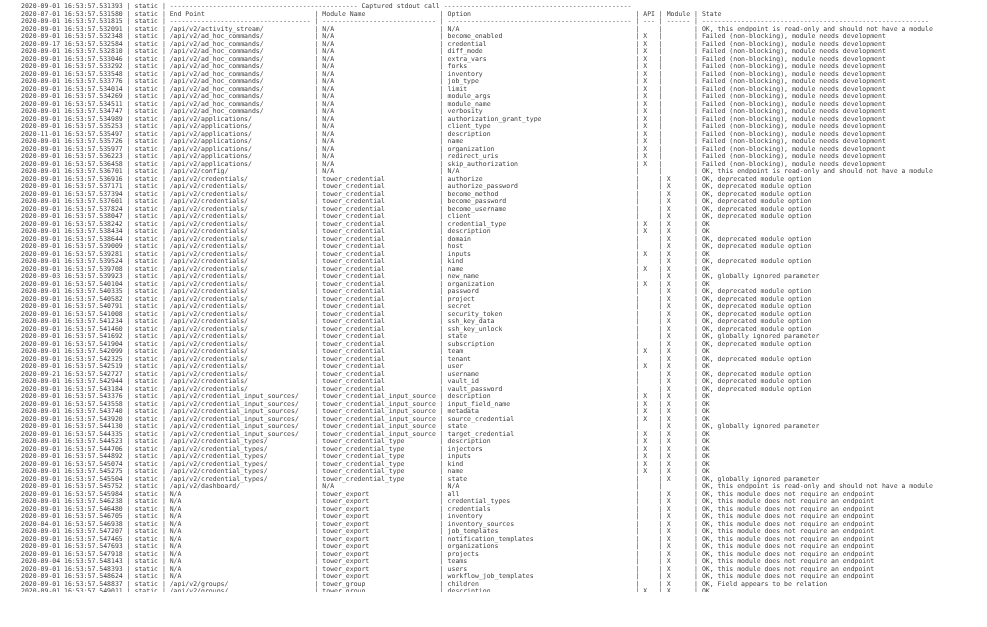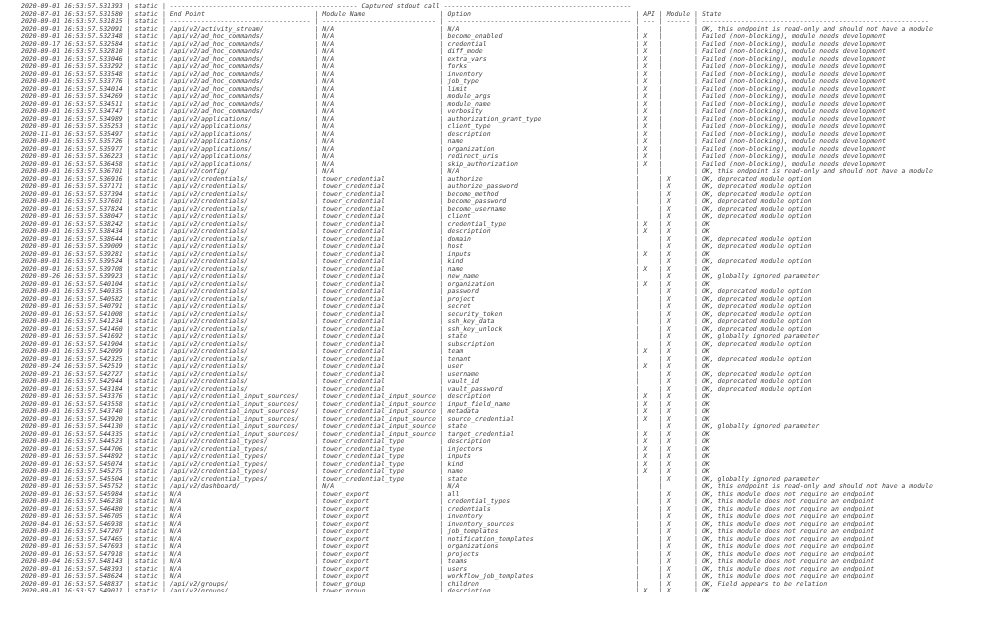--- a/index.html
+++ b/index.html
@@ -7,21 +7,20 @@
     width:987px;height:627px;overflow:hidden;position:relative;
     font-family:"DejaVu Sans Mono","Liberation Mono",monospace;
     font-size:6.5px;color:#3e3e3e;
   }
   .terminal{
     position:relative;
     padding:3px 0 0 21px;
     height:589px;            
     overflow:hidden;
     line-height:7.5px;
-    font-style:italic;
   }
   .row{
     height:7.5px;
     white-space:pre;
     letter-spacing:0;
   }
   .top-sliver{
     position:absolute;top:-5px;left:88px;white-space:pre;
     color:#6a6a6a;
   }
@@ -61,33 +60,33 @@
     <div class="row">2020-09-01 16:53:57.537601 | static | /api/v2/credentials/                 | tower_credential              | become_password                                 |     | X      | OK, deprecated module option</div>
     <div class="row">2020-09-01 16:53:57.537824 | static | /api/v2/credentials/                 | tower_credential              | become_username                                 |     | X      | OK, deprecated module option</div>
     <div class="row">2020-09-01 16:53:57.538047 | static | /api/v2/credentials/                 | tower_credential              | client                                          |     | X      | OK, deprecated module option</div>
     <div class="row">2020-09-01 16:53:57.538242 | static | /api/v2/credentials/                 | tower_credential              | credential_type                                 | X   | X      | OK</div>
     <div class="row">2020-09-01 16:53:57.538434 | static | /api/v2/credentials/                 | tower_credential              | description                                     | X   | X      | OK</div>
     <div class="row">2020-09-01 16:53:57.538644 | static | /api/v2/credentials/                 | tower_credential              | domain                                          |     | X      | OK, deprecated module option</div>
     <div class="row">2020-09-01 16:53:57.539009 | static | /api/v2/credentials/                 | tower_credential              | host                                            |     | X      | OK, deprecated module option</div>
     <div class="row">2020-09-01 16:53:57.539281 | static | /api/v2/credentials/                 | tower_credential              | inputs                                          | X   | X      | OK</div>
     <div class="row">2020-09-01 16:53:57.539524 | static | /api/v2/credentials/                 | tower_credential              | kind                                            |     | X      | OK, deprecated module option</div>
     <div class="row">2020-09-01 16:53:57.539708 | static | /api/v2/credentials/                 | tower_credential              | name                                            | X   | X      | OK</div>
-    <div class="row">2020-09-26 16:53:57.539923 | static | /api/v2/credentials/                 | tower_credential              | new_name                                        |     | X      | OK, globally ignored parameter</div>
+    <div class="row">2020-09-03 16:53:57.539923 | static | /api/v2/credentials/                 | tower_credential              | new_name                                        |     | X      | OK, globally ignored parameter</div>
     <div class="row">2020-09-01 16:53:57.540104 | static | /api/v2/credentials/                 | tower_credential              | organization                                    | X   | X      | OK</div>
     <div class="row">2020-09-01 16:53:57.540335 | static | /api/v2/credentials/                 | tower_credential              | password                                        |     | X      | OK, deprecated module option</div>
     <div class="row">2020-09-01 16:53:57.540582 | static | /api/v2/credentials/                 | tower_credential              | project                                         |     | X      | OK, deprecated module option</div>
     <div class="row">2020-09-01 16:53:57.540791 | static | /api/v2/credentials/                 | tower_credential              | secret                                          |     | X      | OK, deprecated module option</div>
     <div class="row">2020-09-01 16:53:57.541008 | static | /api/v2/credentials/                 | tower_credential              | security_token                                  |     | X      | OK, deprecated module option</div>
     <div class="row">2020-09-01 16:53:57.541234 | static | /api/v2/credentials/                 | tower_credential              | ssh_key_data                                    |     | X      | OK, deprecated module option</div>
     <div class="row">2020-09-01 16:53:57.541460 | static | /api/v2/credentials/                 | tower_credential              | ssh_key_unlock                                  |     | X      | OK, deprecated module option</div>
     <div class="row">2020-09-01 16:53:57.541692 | static | /api/v2/credentials/                 | tower_credential              | state                                           |     | X      | OK, globally ignored parameter</div>
     <div class="row">2020-09-01 16:53:57.541904 | static | /api/v2/credentials/                 | tower_credential              | subscription                                    |     | X      | OK, deprecated module option</div>
     <div class="row">2020-09-01 16:53:57.542099 | static | /api/v2/credentials/                 | tower_credential              | team                                            | X   | X      | OK</div>
     <div class="row">2020-09-01 16:53:57.542325 | static | /api/v2/credentials/                 | tower_credential              | tenant                                          |     | X      | OK, deprecated module option</div>
-    <div class="row">2020-09-24 16:53:57.542519 | static | /api/v2/credentials/                 | tower_credential              | user                                            | X   | X      | OK</div>
+    <div class="row">2020-09-01 16:53:57.542519 | static | /api/v2/credentials/                 | tower_credential              | user                                            | X   | X      | OK</div>
     <div class="row">2020-09-21 16:53:57.542727 | static | /api/v2/credentials/                 | tower_credential              | username                                        |     | X      | OK, deprecated module option</div>
     <div class="row">2020-09-01 16:53:57.542944 | static | /api/v2/credentials/                 | tower_credential              | vault_id                                        |     | X      | OK, deprecated module option</div>
     <div class="row">2020-09-01 16:53:57.543184 | static | /api/v2/credentials/                 | tower_credential              | vault_password                                  |     | X      | OK, deprecated module option</div>
     <div class="row">2020-09-01 16:53:57.543376 | static | /api/v2/credential_input_sources/    | tower_credential_input_source | description                                     | X   | X      | OK</div>
     <div class="row">2020-09-01 16:53:57.543558 | static | /api/v2/credential_input_sources/    | tower_credential_input_source | input_field_name                                | X   | X      | OK</div>
     <div class="row">2020-09-01 16:53:57.543740 | static | /api/v2/credential_input_sources/    | tower_credential_input_source | metadata                                        | X   | X      | OK</div>
     <div class="row">2020-09-01 16:53:57.543920 | static | /api/v2/credential_input_sources/    | tower_credential_input_source | source_credential                               | X   | X      | OK</div>
     <div class="row">2020-09-01 16:53:57.544130 | static | /api/v2/credential_input_sources/    | tower_credential_input_source | state                                           |     | X      | OK, globally ignored parameter</div>
     <div class="row">2020-09-01 16:53:57.544335 | static | /api/v2/credential_input_sources/    | tower_credential_input_source | target_credential                               | X   | X      | OK</div>
     <div class="row">2020-09-01 16:53:57.544523 | static | /api/v2/credential_types/            | tower_credential_type         | description                                     | X   | X      | OK</div>

